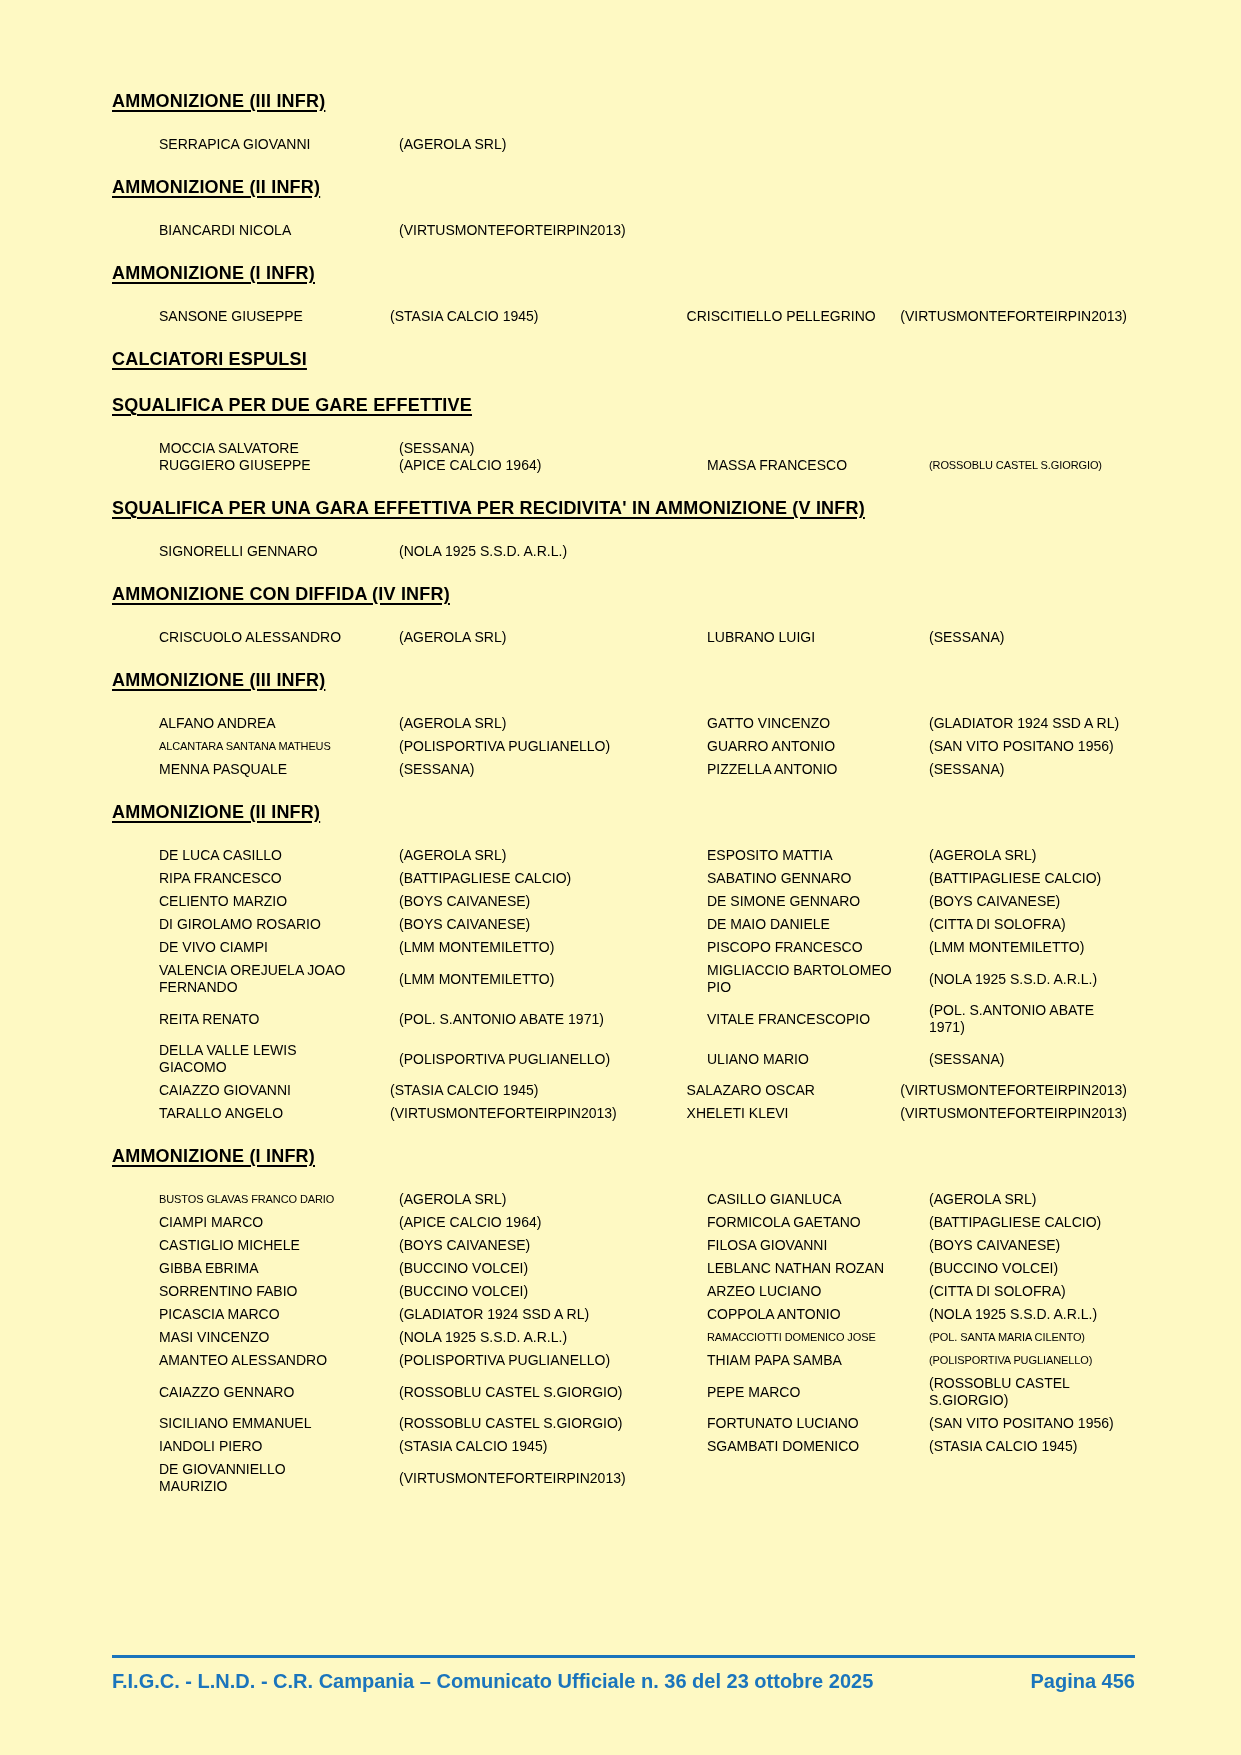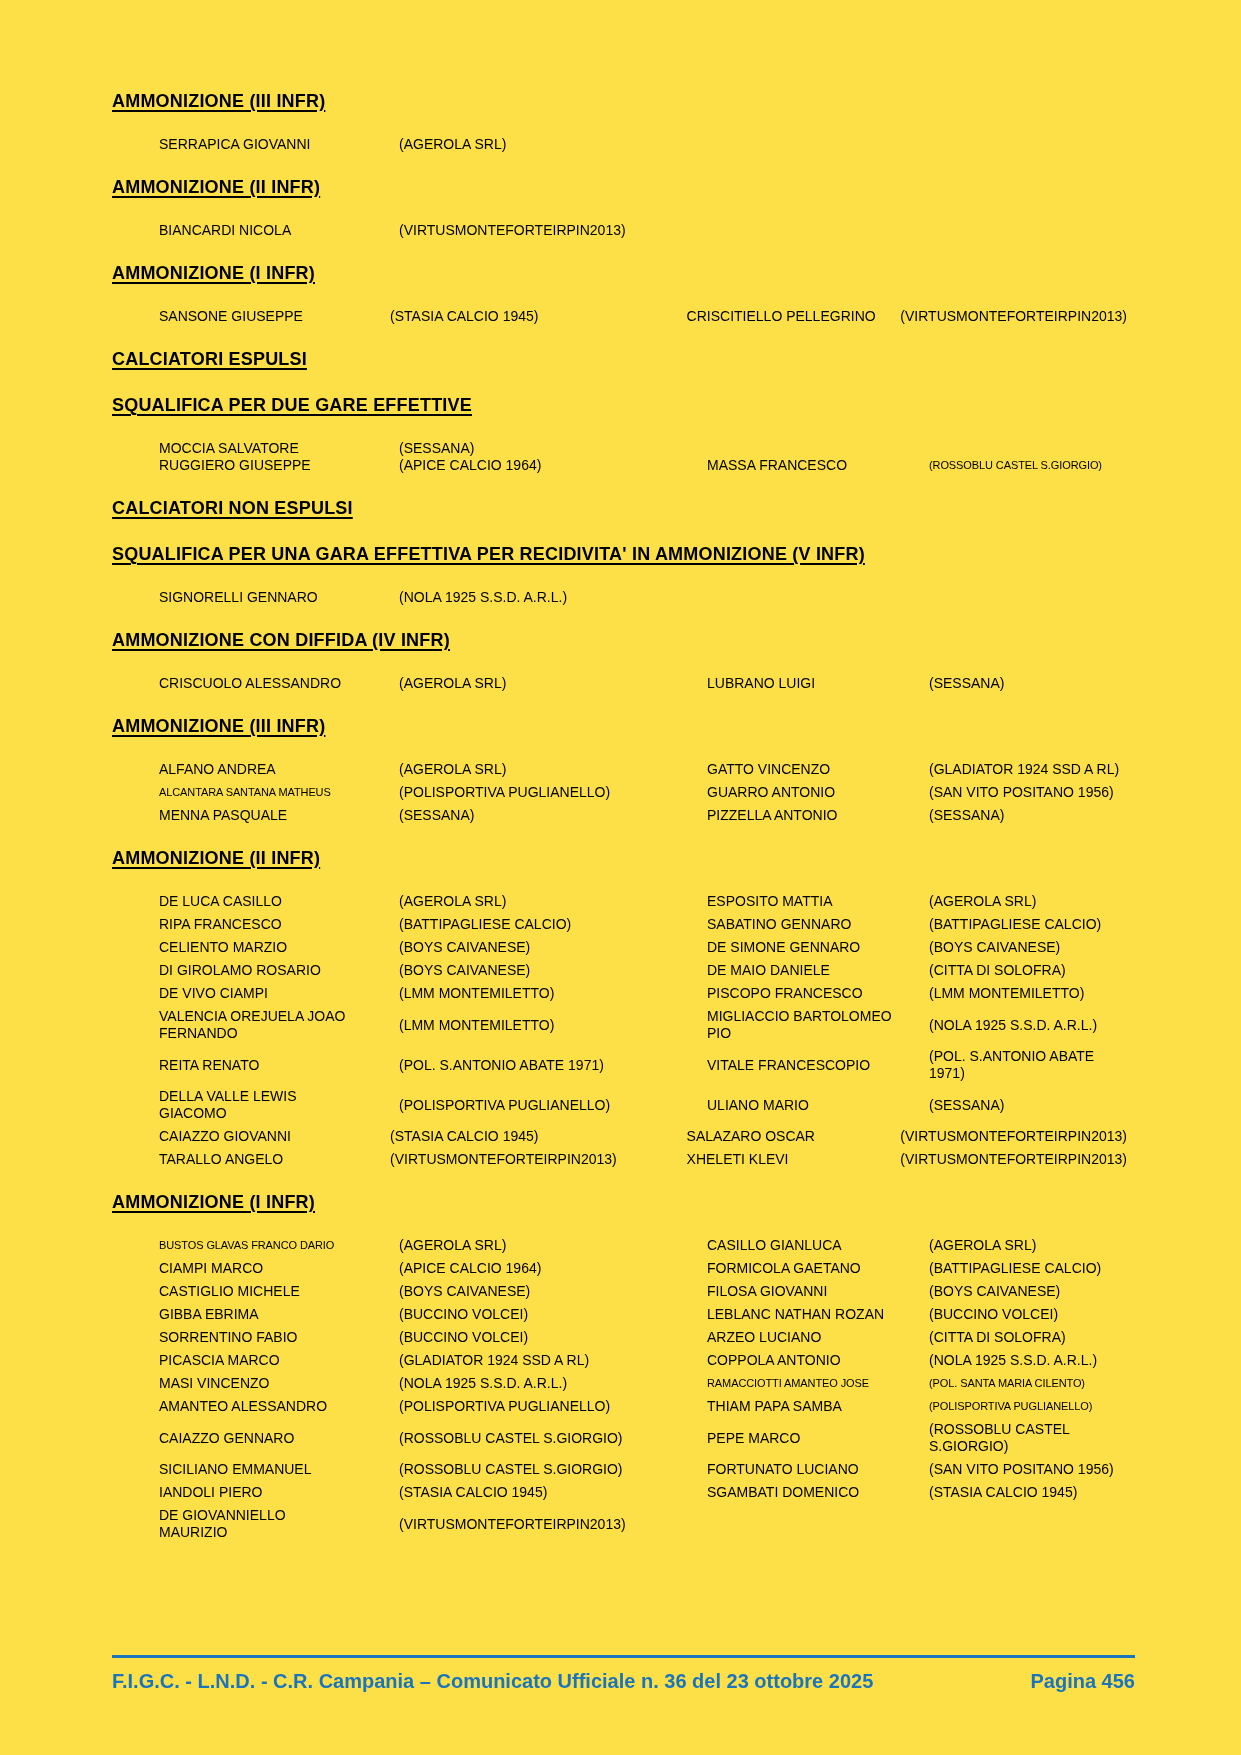--- a/index.html
+++ b/index.html
@@ -42,21 +42,21 @@
     border-top:3px solid #d946ef;
     padding-top:11px;
     display:flex;justify-content:space-between;align-items:baseline;
     color:#1b75bc;font-weight:700;font-size:20px;line-height:24px;
   }
   .footer .right{white-space:nowrap;}
 </style>
 </head>
 <body>
 
-<div class="page" style="background: #fde047; color: rgb(0, 0, 0);">
+<div class="page" style="background: #fef9c3; color: rgb(0, 0, 0);">
   <div>
       <div class="section">
         <h2 class="section-heading">AMMONIZIONE (III INFR)</h2>
         <div class="rows">
           <div class="row">
             <span class="cell col0">SERRAPICA GIOVANNI</span>
             <span class="cell col1">(AGEROLA SRL)</span>
             <span class="cell col2"></span>
             <span class="cell col3"></span>
           </div>
@@ -100,23 +100,20 @@
       </div>
       <div class="section">
         <div class="rows">
           <div class="row">
             <span class="cell col0">RUGGIERO GIUSEPPE</span>
             <span class="cell col1">(APICE CALCIO 1964)</span>
             <span class="cell col2">MASSA FRANCESCO</span>
             <span class="cell col3 small">(ROSSOBLU CASTEL S.GIORGIO)</span>
           </div>
         </div>
-      </div>
-      <div class="section">
-        <h2 class="section-heading">CALCIATORI NON ESPULSI</h2>
       </div>
       <div class="section">
         <h2 class="section-heading">SQUALIFICA PER UNA GARA EFFETTIVA PER RECIDIVITA' IN AMMONIZIONE (V INFR)</h2>
         <div class="rows">
           <div class="row">
             <span class="cell col0">SIGNORELLI GENNARO</span>
             <span class="cell col1">(NOLA 1925 S.S.D. A.R.L.)</span>
             <span class="cell col2"></span>
             <span class="cell col3"></span>
           </div>
@@ -259,21 +256,21 @@
           </div>
           <div class="row">
             <span class="cell col0">PICASCIA MARCO</span>
             <span class="cell col1">(GLADIATOR 1924 SSD A RL)</span>
             <span class="cell col2">COPPOLA ANTONIO</span>
             <span class="cell col3">(NOLA 1925 S.S.D. A.R.L.)</span>
           </div>
           <div class="row">
             <span class="cell col0">MASI VINCENZO</span>
             <span class="cell col1">(NOLA 1925 S.S.D. A.R.L.)</span>
-            <span class="cell col2 small">RAMACCIOTTI AMANTEO JOSE</span>
+            <span class="cell col2 small">RAMACCIOTTI DOMENICO JOSE</span>
             <span class="cell col3 small">(POL. SANTA MARIA CILENTO)</span>
           </div>
           <div class="row">
             <span class="cell col0">AMANTEO ALESSANDRO</span>
             <span class="cell col1">(POLISPORTIVA PUGLIANELLO)</span>
             <span class="cell col2">THIAM PAPA SAMBA</span>
             <span class="cell col3 small">(POLISPORTIVA PUGLIANELLO)</span>
           </div>
           <div class="row">
             <span class="cell col0">CAIAZZO GENNARO</span>

